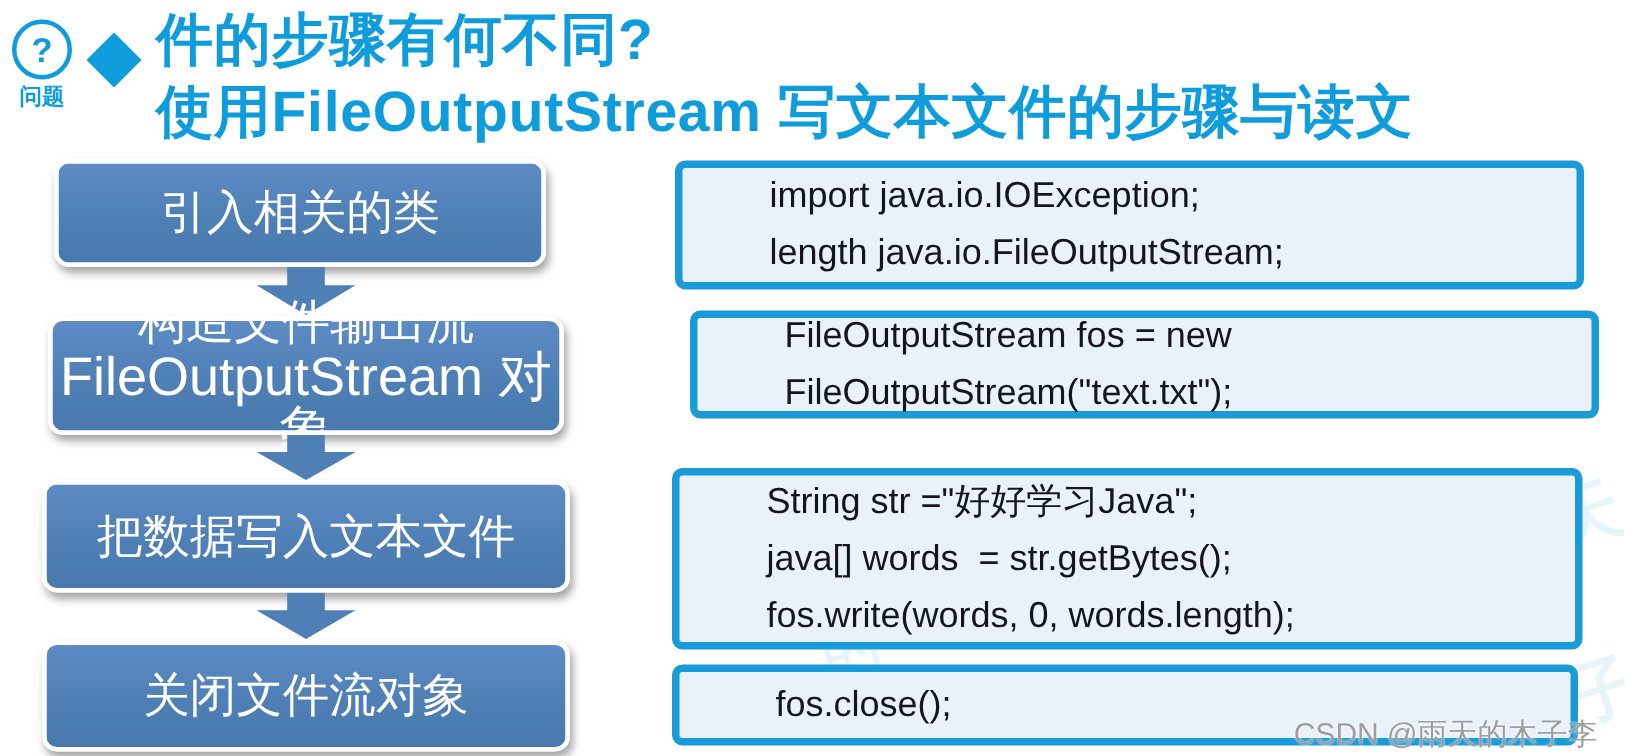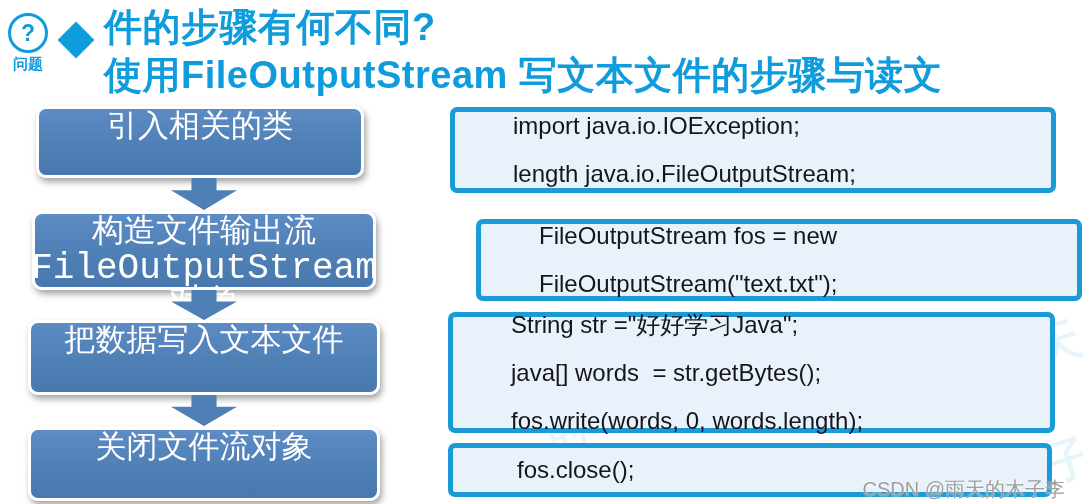--- a/index.html
+++ b/index.html
@@ -85,23 +85,23 @@
     position: absolute;
     box-sizing: border-box;
     background: linear-gradient(180deg, #5d8cc4 0%, #4e7fb5 55%, #4878ae 100%);
     border: 3px solid #ffffff;
     border-radius: 10px;
     box-shadow: 2px 4px 6px rgba(90, 90, 90, 0.55);
     color: #ffffff;
     display: flex;
     flex-direction: column;
     align-items: center;
-    justify-content: flex-start;
+    justify-content: center;
     text-align: center;
-    font-family: Liberation Mono, monospace;
+    font-family: Liberation Sans, sans-serif;
     z-index: 1;
   }
   .flow-step .line1 { font-size: 31px; line-height: 38px; }
   .flow-step .line2 { font-size: 36px; line-height: 36px; }
   .flow-step.two-line .line1 { font-size: 32px; line-height: 37px; }
 
   .flow-arrow {
     position: absolute;
     background: #4e7fb5;
     clip-path: polygon(31% 0, 69% 0, 69% 38%, 100% 38%, 50% 100%, 0 38%, 31% 38%);
@@ -118,21 +118,20 @@
     border: 5px solid #1a9ad6;
     border-radius: 7px;
     display: flex;
     flex-direction: column;
     justify-content: center;
     padding-left: 58px;
     color: #15151e;
     font-size: 24px;
     line-height: 38px;
     z-index: 1;
-    gap: 10px;
   }
   .code-line { white-space: pre; }
 
   
   .credit {
     position: absolute;
     right: 18px;
     top: 462px;
     color: #9e9e9e;
     font-size: 20px;
@@ -182,21 +181,21 @@
 
   <div class="flow-step" style="left:28px; top:427px; width:352px; height:74px;">
     <div class="line1">关闭文件流对象</div>
   </div>
 
   <div class="code-block" style="left:450px; top:107px; width:606px; height:86px;">
     <div class="code-line">import java.io.IOException;</div>
     <div class="code-line">length java.io.FileOutputStream;</div>
   </div>
 
-  <div class="code-block" style="left:476px; top:207px; width:606px; height:82px;margin-top:12px;">
+  <div class="code-block" style="left:460px; top:207px; width:606px; height:72px;">
     <div class="code-line">FileOutputStream fos = new</div>
     <div class="code-line">FileOutputStream("text.txt");</div>
   </div>
 
   <div class="code-block" style="left:448px; top:312px; width:607px; height:121px;">
     <div class="code-line">String str ="好好学习Java";</div>
     <div class="code-line">java[] words  = str.getBytes();</div>
     <div class="code-line">fos.write(words, 0, words.length);</div>
   </div>
 

